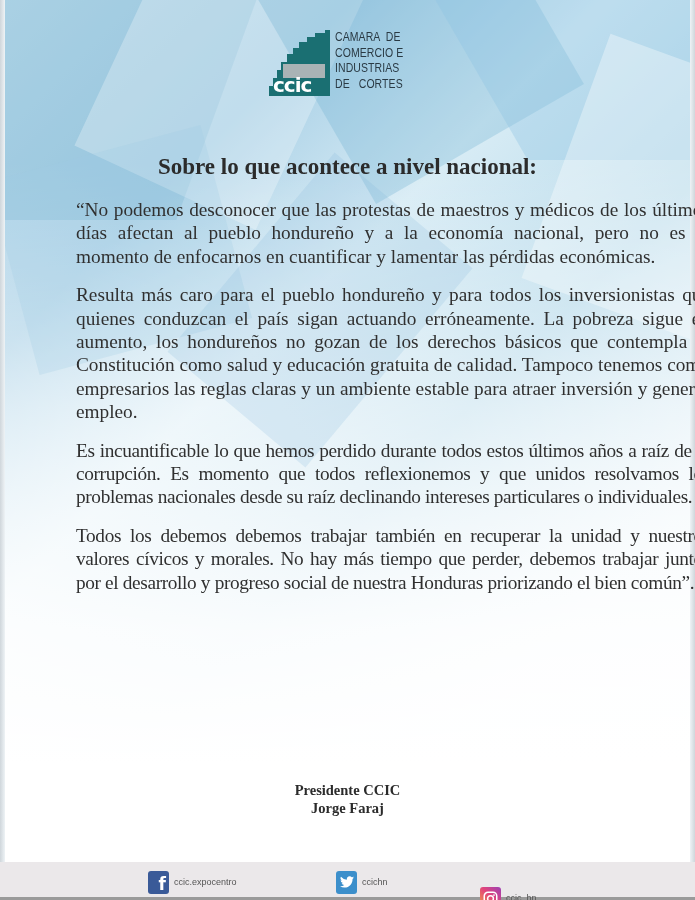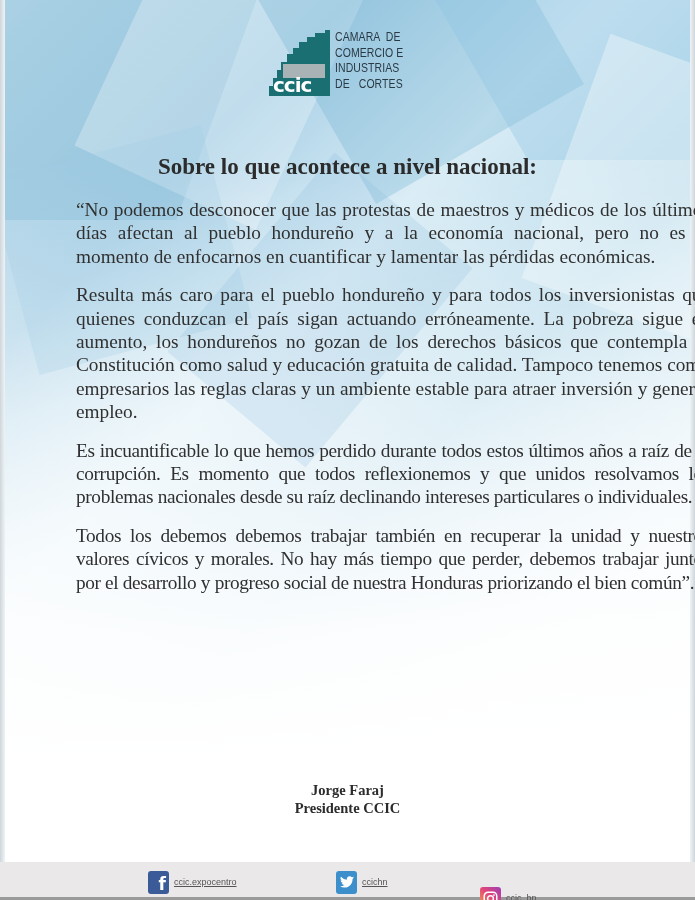--- a/index.html
+++ b/index.html
@@ -67,21 +67,21 @@
       background: #ebe8ea; border-bottom: 3px solid #9a9a9a;
     }
     .social {
       position: absolute; top: 8px; height: 24px; display: flex; align-items: center; gap: 5px;
     }
     .social .icon {
       width: 21px; height: 23px; border-radius: 3px; display: flex; align-items: center; justify-content: center;
       color: #fff; font-family: "DejaVu Sans", sans-serif; font-weight: bold; font-size: 15px;
     }
     .social .label {
-      font-family: "Liberation Sans", "DejaVu Sans", sans-serif; font-size: 9px; color: #555; text-decoration: underline;
+      font-family: "Liberation Sans", "DejaVu Sans", sans-serif; font-size: 9px; color: #555;
     }
     .s-fb { left: 148px; }
     .s-fb .icon { background: #3a5a98; align-items: flex-end; justify-content: flex-end; padding-right: 3px; font-size: 17px; line-height: 20px; }
     .s-tw { left: 336px; justify-content: center; }
     .s-tw .icon { background: #3c8fcb; font-size: 13px; }
     .s-ig { left: 480px; margin-top: 16px; }
     .s-ig .icon { background: linear-gradient(45deg, #f4b03a 0%, #e2447a 55%, #9b3fb5 100%); }
   </style>
 </head>
 <body>
@@ -117,22 +117,22 @@
 <h1 class="title">Sobre lo que acontece a nivel nacional:</h1>
 
 <div class="body">
   <p>“No podemos desconocer que las protestas de maestros y médicos de los últimos días afectan al pueblo hondureño y a la economía nacional, pero no es el momento de enfocarnos en cuantificar y lamentar las pérdidas económicas.</p>
   <p>Resulta más caro para el pueblo hondureño y para todos los inversionistas que quienes conduzcan el país sigan actuando erróneamente. La pobreza sigue en aumento, los hondureños no gozan de los derechos básicos que contempla la Constitución como salud y educación gratuita de calidad. Tampoco tenemos como empresarios las reglas claras y un ambiente estable para atraer inversión y generar empleo.</p>
   <p class="narrow">Es incuantificable lo que hemos perdido durante todos estos últimos años a raíz de la corrupción. Es momento que todos reflexionemos y que unidos resolvamos los problemas nacionales desde su raíz declinando intereses particulares o individuales.</p>
   <p class="narrow">Todos los debemos debemos trabajar también en recuperar la unidad y nuestros valores cívicos y morales. No hay más tiempo que perder, debemos trabajar juntos por el desarrollo y progreso social de nuestra Honduras priorizando el bien común”.</p>
 </div>
 
 <div class="signature">
+  <div>Presidente CCIC</div>
   <div>Jorge Faraj</div>
-  <div>Presidente CCIC</div>
 </div>
 
 <div class="footer">
   <div class="social s-fb">
     <span class="icon">f</span>
     <span class="label">ccic.expocentro</span>
   </div>
   <div class="social s-tw">
     <span class="icon">
       <svg width="14" height="12" viewBox="0 0 24 20">

